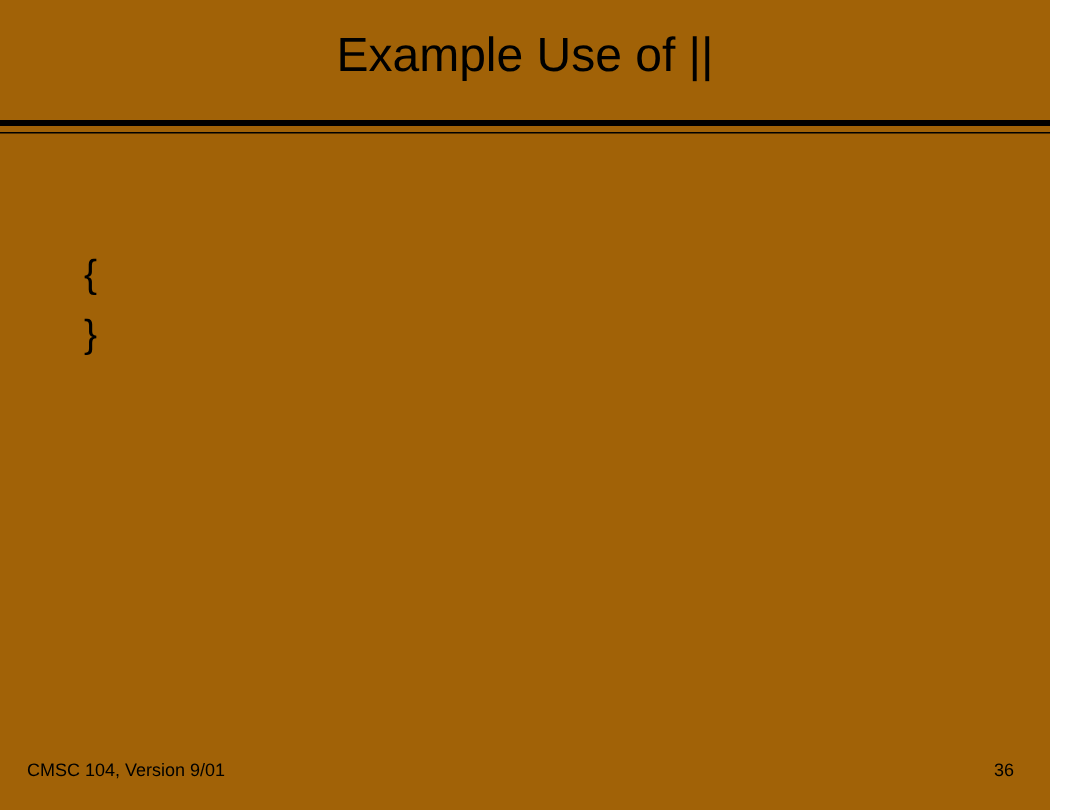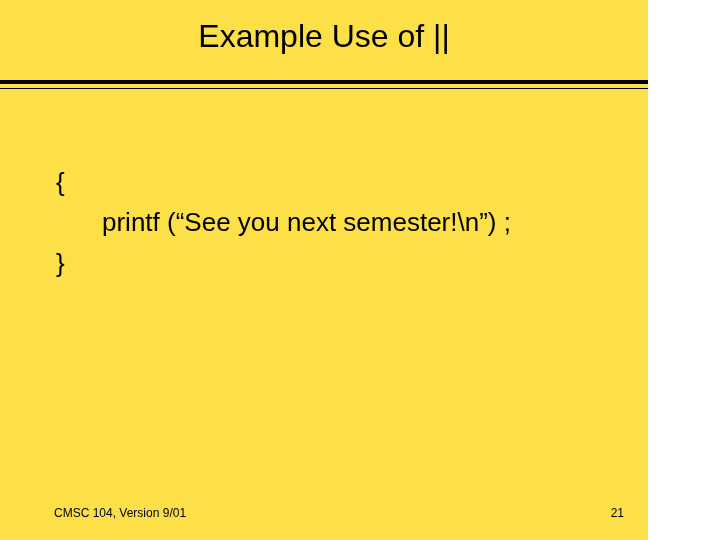--- a/index.html
+++ b/index.html
@@ -1,21 +1,21 @@
 <!DOCTYPE html>
 <html><head>
 <meta charset="utf-8">
 <style>
   * { margin: 0; padding: 0; box-sizing: border-box; }
   html, body { width: 720px; height: 540px; background: #fff; font-family: Arial, Helvetica, sans-serif; }
   .slide {
-    width: 648px;
+    width: 700px;
     height: 540px;
     position: relative;
-    background: #fde047;
+    background: #a16207;
   }
   .title {
     position: absolute;
     top: 18px;
     left: 0;
     width: 100%;
     text-align: center;
     font-size: 32px;
     font-weight: 400;
     color: #000;
@@ -47,21 +47,20 @@
   }
   .body .indent {
     padding-left: 46px;
   }
   .footer-left {
     position: absolute;
     bottom: 20px;
     left: 18px;
     font-size: 12px;
     color: #000;
-    margin-left: 36px;
   }
   .footer-right {
     position: absolute;
     bottom: 20px;
     right: 24px;
     font-size: 12px;
     color: #000;
   }
 </style>
 </head>
@@ -69,20 +68,19 @@
 
 <div class="slide">
 
   <div class="title">Example Use of ||</div>
 
   <div class="rule-thick"></div>
   <div class="rule-thin"></div>
 
   <div class="body">
     <div>{</div>
-    <div class="indent">printf (“See you next semester!\n”) ;</div>
     <div>}</div>
   </div>
 
   <div class="footer-left">CMSC 104, Version 9/01</div>
-  <div class="footer-right">21</div>
+  <div class="footer-right">36</div>
 
 </div>
 
 </body></html>

